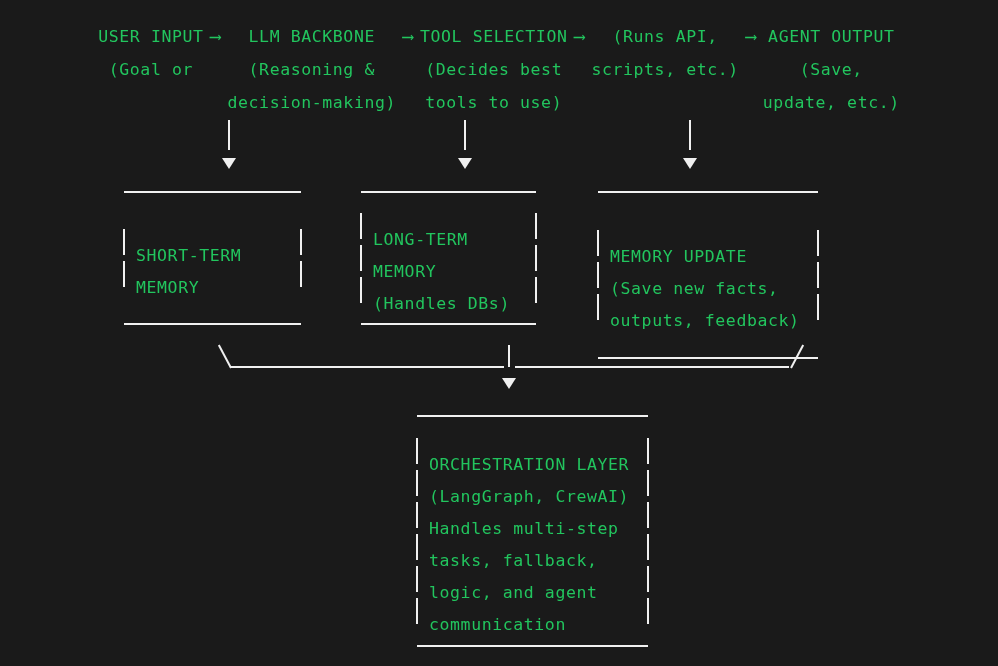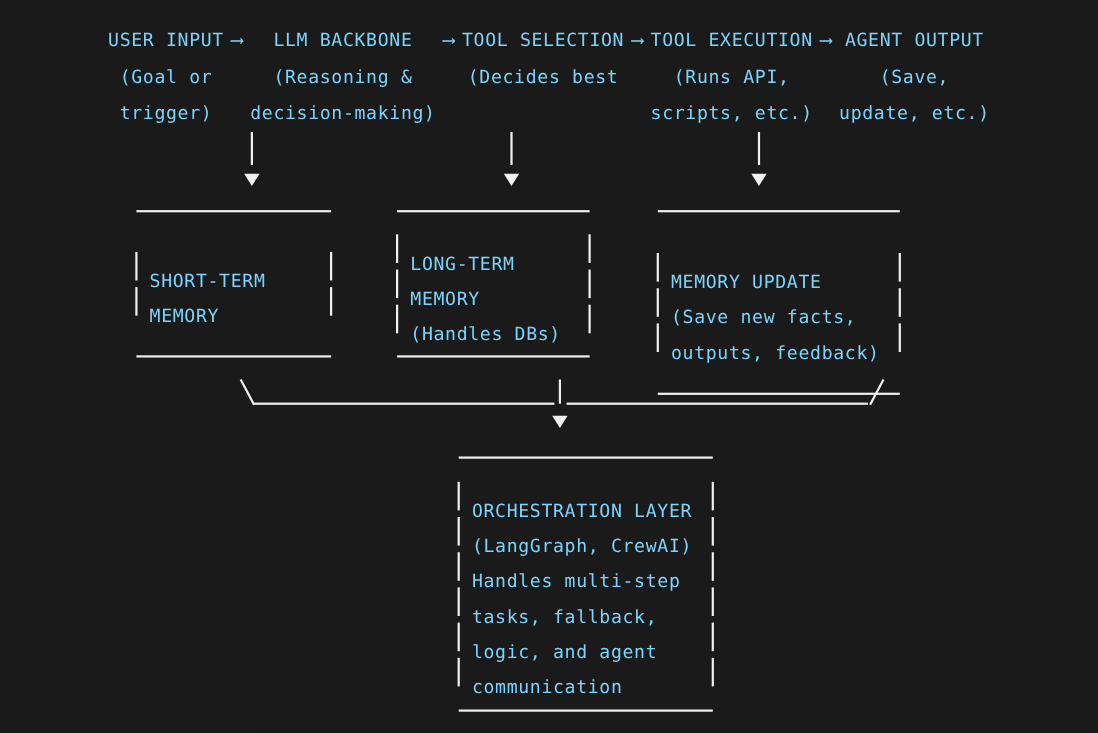--- a/index.html
+++ b/index.html
@@ -128,49 +128,48 @@
   .merge-pipe {
     position: absolute;
     width: 2px;
     height: 22px;
     background: #f0f0f0;
   }
 </style>
 </head>
 <body>
 
-<div id="canvas" style="background: rgb(26, 26, 26); color: #7dd3fc;">
+<div id="canvas" style="background: rgb(26, 26, 26); color: #22c55e;">
 
   <div class="pipeline">
 
     <div class="stage">
       <div class="stage-title">USER INPUT</div>
       <div class="stage-sub">(Goal or</div>
-      <div class="stage-sub">trigger)</div>
     </div>
 
     <div class="arrow-sep">⟶</div>
 
     <div class="stage">
       <div class="stage-title">LLM BACKBONE</div>
       <div class="stage-sub">(Reasoning &amp;</div>
       <div class="stage-sub">decision-making)</div>
     </div>
 
     <div class="arrow-sep">⟶</div>
 
     <div class="stage">
       <div class="stage-title">TOOL SELECTION</div>
       <div class="stage-sub">(Decides best</div>
+      <div class="stage-sub">tools to use)</div>
     </div>
 
     <div class="arrow-sep">⟶</div>
 
     <div class="stage">
-      <div class="stage-title">TOOL EXECUTION</div>
       <div class="stage-sub">(Runs API,</div>
       <div class="stage-sub">scripts, etc.)</div>
     </div>
 
     <div class="arrow-sep">⟶</div>
 
     <div class="stage">
       <div class="stage-title">AGENT OUTPUT</div>
       <div class="stage-sub">(Save,</div>
       <div class="stage-sub">update, etc.)</div>

